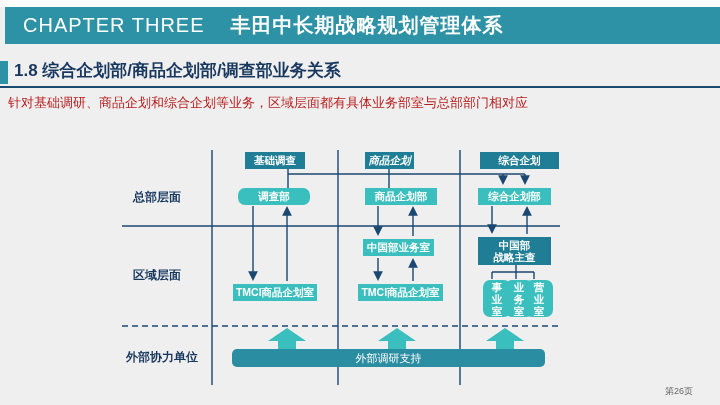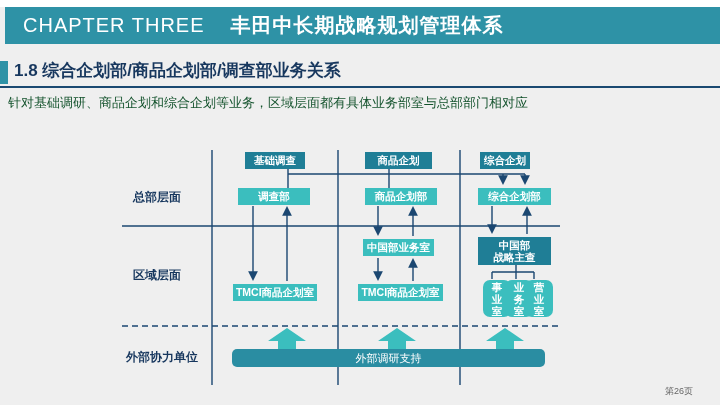--- a/index.html
+++ b/index.html
@@ -11,21 +11,21 @@
   .top-white { position:absolute; left:0; top:0; width:720px; height:7px; background:#ffffff; }
   .header-bar { position:absolute; left:5px; top:7px; width:715px; height:37px; background:#2E92A6;
                 display:flex; align-items:center; padding-left:18px; }
   .header-bar .chapter { color:#ffffff; font-weight:normal; font-size:20px; letter-spacing:1px; }
   .header-bar .chapter-cn { color:#ffffff; font-weight:bold; font-size:20px; margin-left:26px; letter-spacing:1px; }
 
   
   .accent { position:absolute; left:0; top:61px; width:8px; height:23px; background:#2E92A6; }
   .section-title { position:absolute; left:14px; top:59px; font-size:17px; font-weight:bold; color:#17375E; }
   .rule { position:absolute; left:0; top:86px; width:720px; height:2px; background:#1A4971; }
-  .subtitle { position:absolute; left:8px; top:94px; width:700px; font-size:13px; color:#14532d; }
+  .subtitle { position:absolute; left:8px; top:94px; width:700px; font-size:13px; color:#b91c1c; }
 
   
   .diagram-title { position:absolute; left:120px; top:123px; width:420px; text-align:center;
                    font-size:13.5px; font-weight:bold; color:#4BAEC5; }
   svg.lines { position:absolute; left:0; top:0; width:720px; height:405px; }
 
   .nbox { position:absolute; color:#ffffff; font-weight:bold; font-size:10.5px;
           display:flex; align-items:center; justify-content:center; text-align:center; }
   .dark  { background:#1F7E96; }
   .light { background:#3BBEBE; }
@@ -102,24 +102,24 @@
       <polygon points="378,341 397,328 416,341 406,341 406,349 388,349 388,341"></polygon>
       <polygon points="486,341 505,328 524,341 514,341 514,349 496,349 496,341"></polygon>
     </g>
   </svg>
 
   <div class="rowlabel" style="left:133px; top:189px;">总部层面</div>
   <div class="rowlabel" style="left:133px; top:267px;">区域层面</div>
   <div class="rowlabel" style="left:126px; top:349px;">外部协力单位</div>
 
   <div class="nbox dark" style="left:245px; top:152px; width:60px; height:17px;">基础调查</div>
-  <div class="nbox dark" style="left:365px; top:152px; width:67px; height:17px;">商品企划</div>
-  <div class="nbox dark" style="left:480px; top:152px; width:50px; height:17px;">综合企划</div>
+  <div class="nbox dark" style="left:365px; top:152px; width:49px; height:17px;font-style:italic;">商品企划</div>
+  <div class="nbox dark" style="left:480px; top:152px; width:79px; height:17px;">综合企划</div>
 
-  <div class="nbox light" style="left:238px; top:188px; width:72px; height:17px;">调查部</div>
+  <div class="nbox light" style="left:238px; top:188px; width:72px; height:17px;border-radius:7px;">调查部</div>
   <div class="nbox light" style="left:365px; top:188px; width:72px; height:17px;">商品企划部</div>
   <div class="nbox light" style="left:478px; top:188px; width:73px; height:17px;">综合企划部</div>
 
   <div class="nbox dark strategy" style="left:478px; top:237px; width:73px; height:28px; flex-direction:column;">
     <span>中国部</span>
     <span>战略主查</span>
   </div>
   <div class="nbox light" style="left:363px; top:239px; width:71px; height:17px;">中国部业务室</div>
 
   <div class="nbox light" style="left:233px; top:284px; width:84px; height:17px;">TMCI商品企划室</div>

